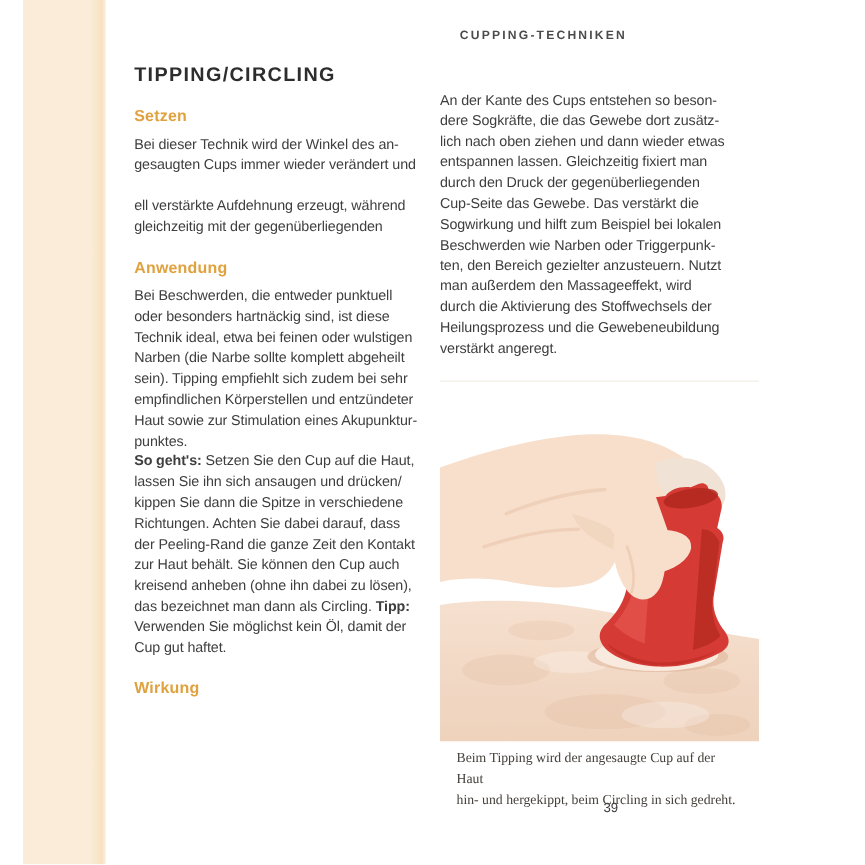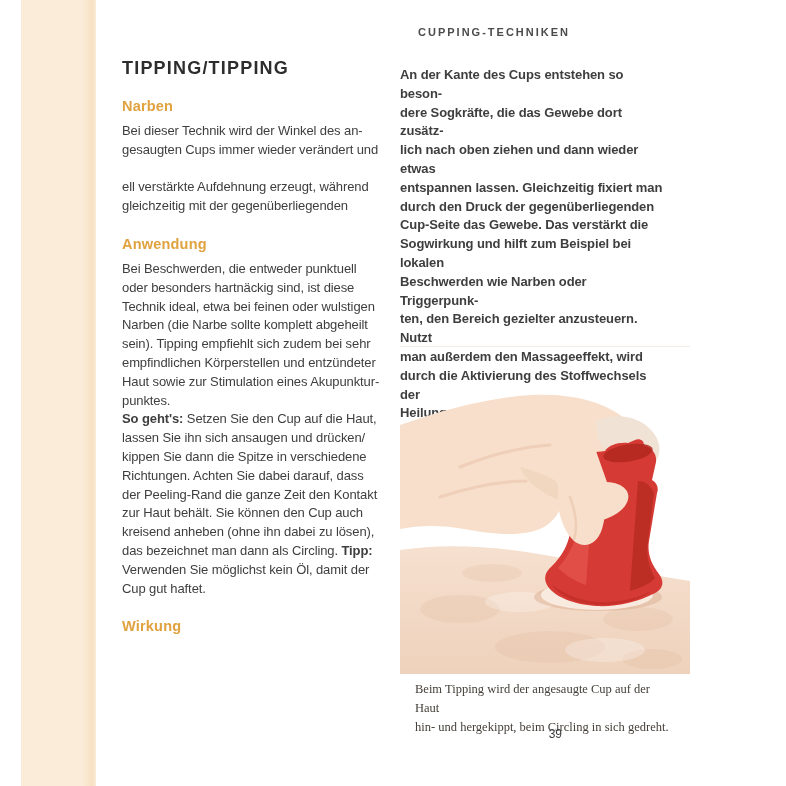--- a/index.html
+++ b/index.html
@@ -30,21 +30,21 @@
     position:absolute;top:26px;right:126px;
     font-size:11px;font-weight:600;letter-spacing:2px;color:var(--muted);
   }
   .title{
     position:absolute;left:122px;top:58px;margin:0;
     font-size:18px;font-weight:700;letter-spacing:1.2px;color:var(--title);
   }
   .col{position:absolute;font-size:13px;line-height:18.8px;letter-spacing:-0.1px;}
   .col p{margin:0;}
   .col-left{left:122px;top:96px;width:266px;}
-  .col-right{left:400px;top:66px;width:268px;font-weight:bold;}
+  .col-right{left:400px;top:82px;width:268px;}
   .section{margin:0 0 18px 0;}
   .section h3{
     margin:0 0 6px 0;font-size:14.5px;line-height:20px;font-weight:700;
     letter-spacing:0.2px;color:var(--accent);
   }
   .bold{font-weight:700;}
   .figure{
     position:absolute;left:400px;top:346px;width:290px;height:327px;margin:0;
     border-top:1px solid #f1ebe3;
   }
@@ -68,25 +68,25 @@
 </style>
 </head>
 <body>
 
 <div class="page">
 
   <div class="strip"></div>
 
   <div class="running-head">CUPPING-TECHNIKEN</div>
 
-  <h1 class="title">TIPPING/TIPPING</h1>
+  <h1 class="title">TIPPING/CIRCLING</h1>
 
   <div class="col col-left">
     <div class="section">
-      <h3>Narben</h3>
+      <h3>Setzen</h3>
       <p><span>Bei dieser Technik wird der Winkel des an-</span><br><span>gesaugten Cups immer wieder verändert und</span><br><br><span>ell verstärkte Aufdehnung erzeugt, während</span><br><span>gleichzeitig mit der gegenüberliegenden</span><br></p>
     </div>
     <div class="section">
       <h3>Anwendung</h3>
       <p><span>Bei Beschwerden, die entweder punktuell</span><br><span>oder besonders hartnäckig sind, ist diese</span><br><span>Technik ideal, etwa bei feinen oder wulstigen</span><br><span>Narben (die Narbe sollte komplett abgeheilt</span><br><span>sein). Tipping empfiehlt sich zudem bei sehr</span><br><span>empfindlichen Körperstellen und entzündeter</span><br><span>Haut sowie zur Stimulation eines Akupunktur-</span><br><span>punktes.</span><br><span class="bold">So geht's:</span><span> Setzen Sie den Cup auf die Haut,</span><br><span>lassen Sie ihn sich ansaugen und drücken/</span><br><span>kippen Sie dann die Spitze in verschiedene</span><br><span>Richtungen. Achten Sie dabei darauf, dass</span><br><span>der Peeling-Rand die ganze Zeit den Kontakt</span><br><span>zur Haut behält. Sie können den Cup auch</span><br><span>kreisend anheben (ohne ihn dabei zu lösen),</span><br><span>das bezeichnet man dann als Circling. </span><span class="bold">Tipp:</span><br><span>Verwenden Sie möglichst kein Öl, damit der</span><br><span>Cup gut haftet.</span></p>
     </div>
     <div class="section">
       <h3>Wirkung</h3>
     </div>
   </div>

